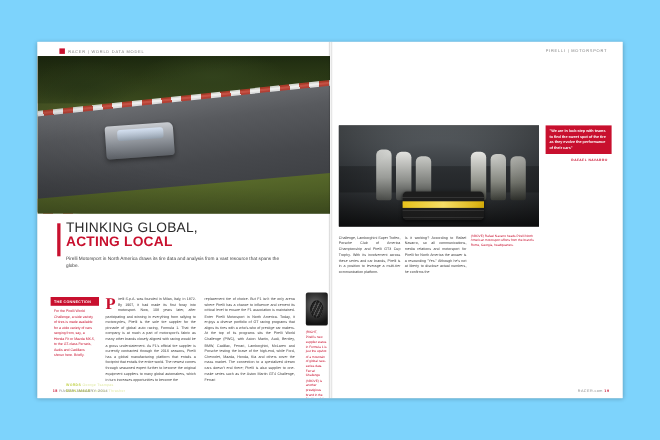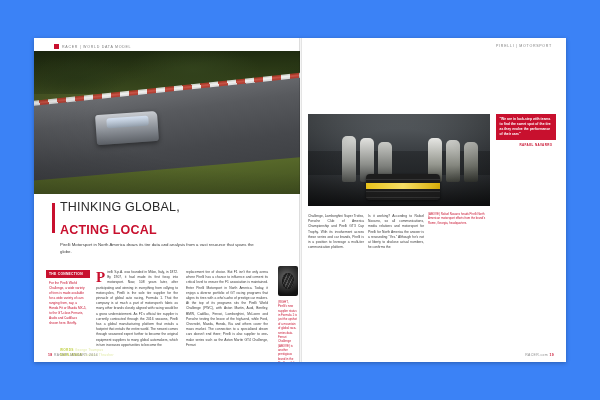--- a/index.html
+++ b/index.html
@@ -6,21 +6,21 @@
   html, body {
     margin: 0; padding: 0;
     width: 600px; height: 400px;
     background: #ffffff;
     font-family: "Liberation Sans", sans-serif;
     overflow: hidden;
   }
   #page {
     position: relative;
     width: 600px; height: 400px;
-    background: #3b82f6;
+    background: #7dd3fc;
   }
   
   .spread {
     position: absolute;
     left: 34px; top: 38px;
     width: 532px; height: 324px;
     background: #fdfdfd;
     box-shadow: 0 1px 4px rgba(0,0,0,0.28);
     display: flex;
     overflow: hidden;
@@ -160,21 +160,20 @@
     color: #2b2b2b;
     font-weight: 300;
     line-height: 1.05;
   }
   .hl-2 {
     font-size: 12.5px;
     letter-spacing: 0.2px;
     color: #c8102e;
     font-weight: 700;
     line-height: 1.05;
-    margin-top: 10px;
   }
   .standfirst {
     margin-top: 5px;
     font-size: 4.3px;
     line-height: 1.6;
     color: #3b3b3b;
     width: 200px;
   }
 
   

